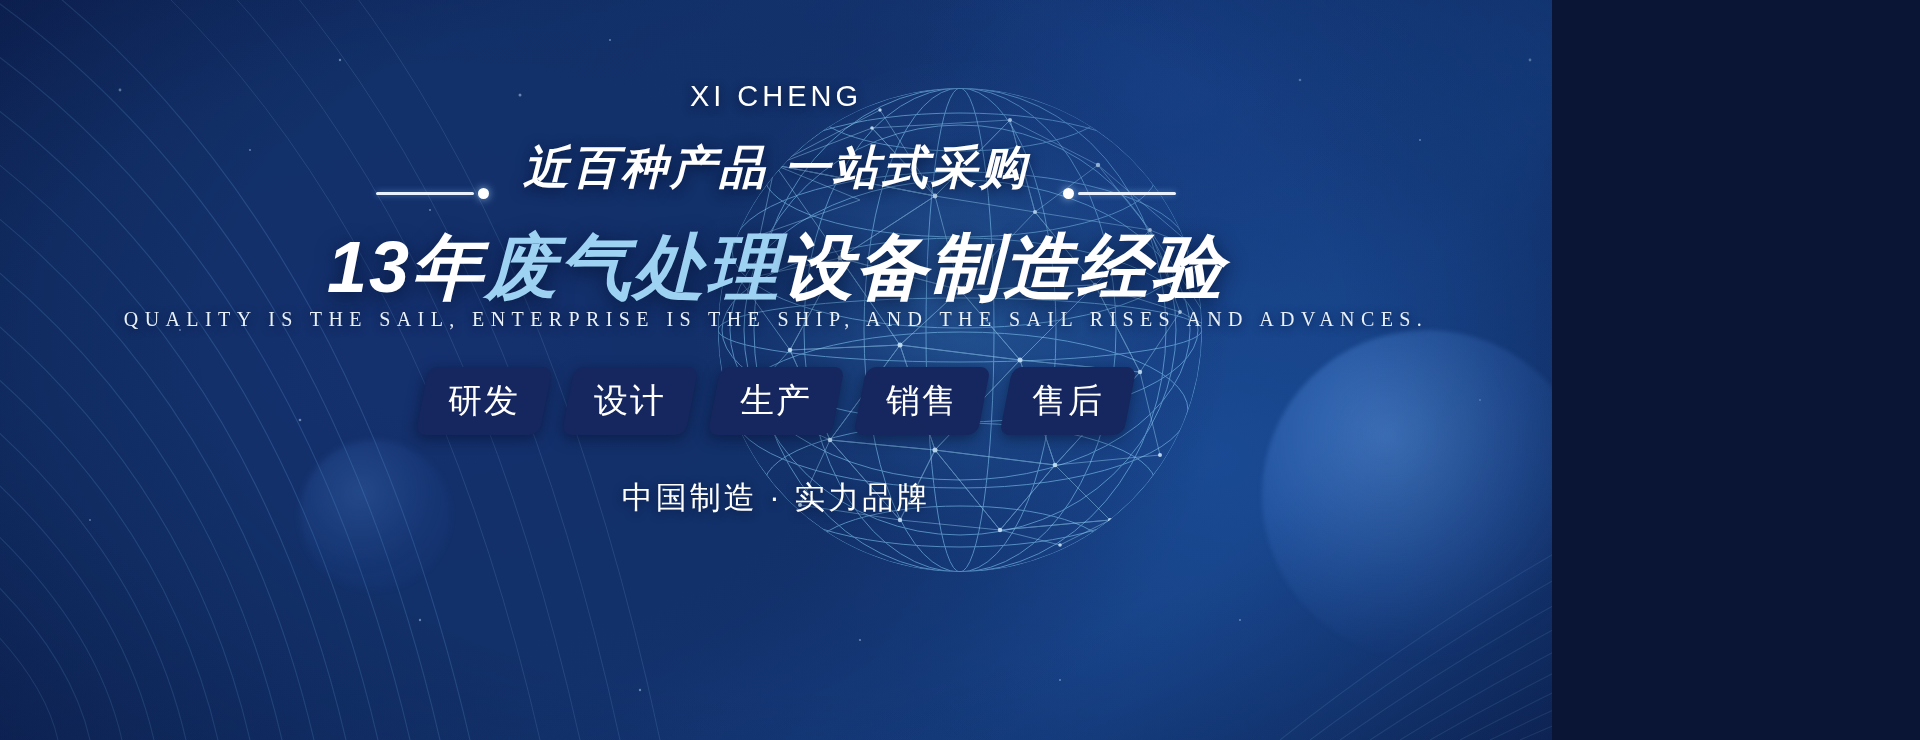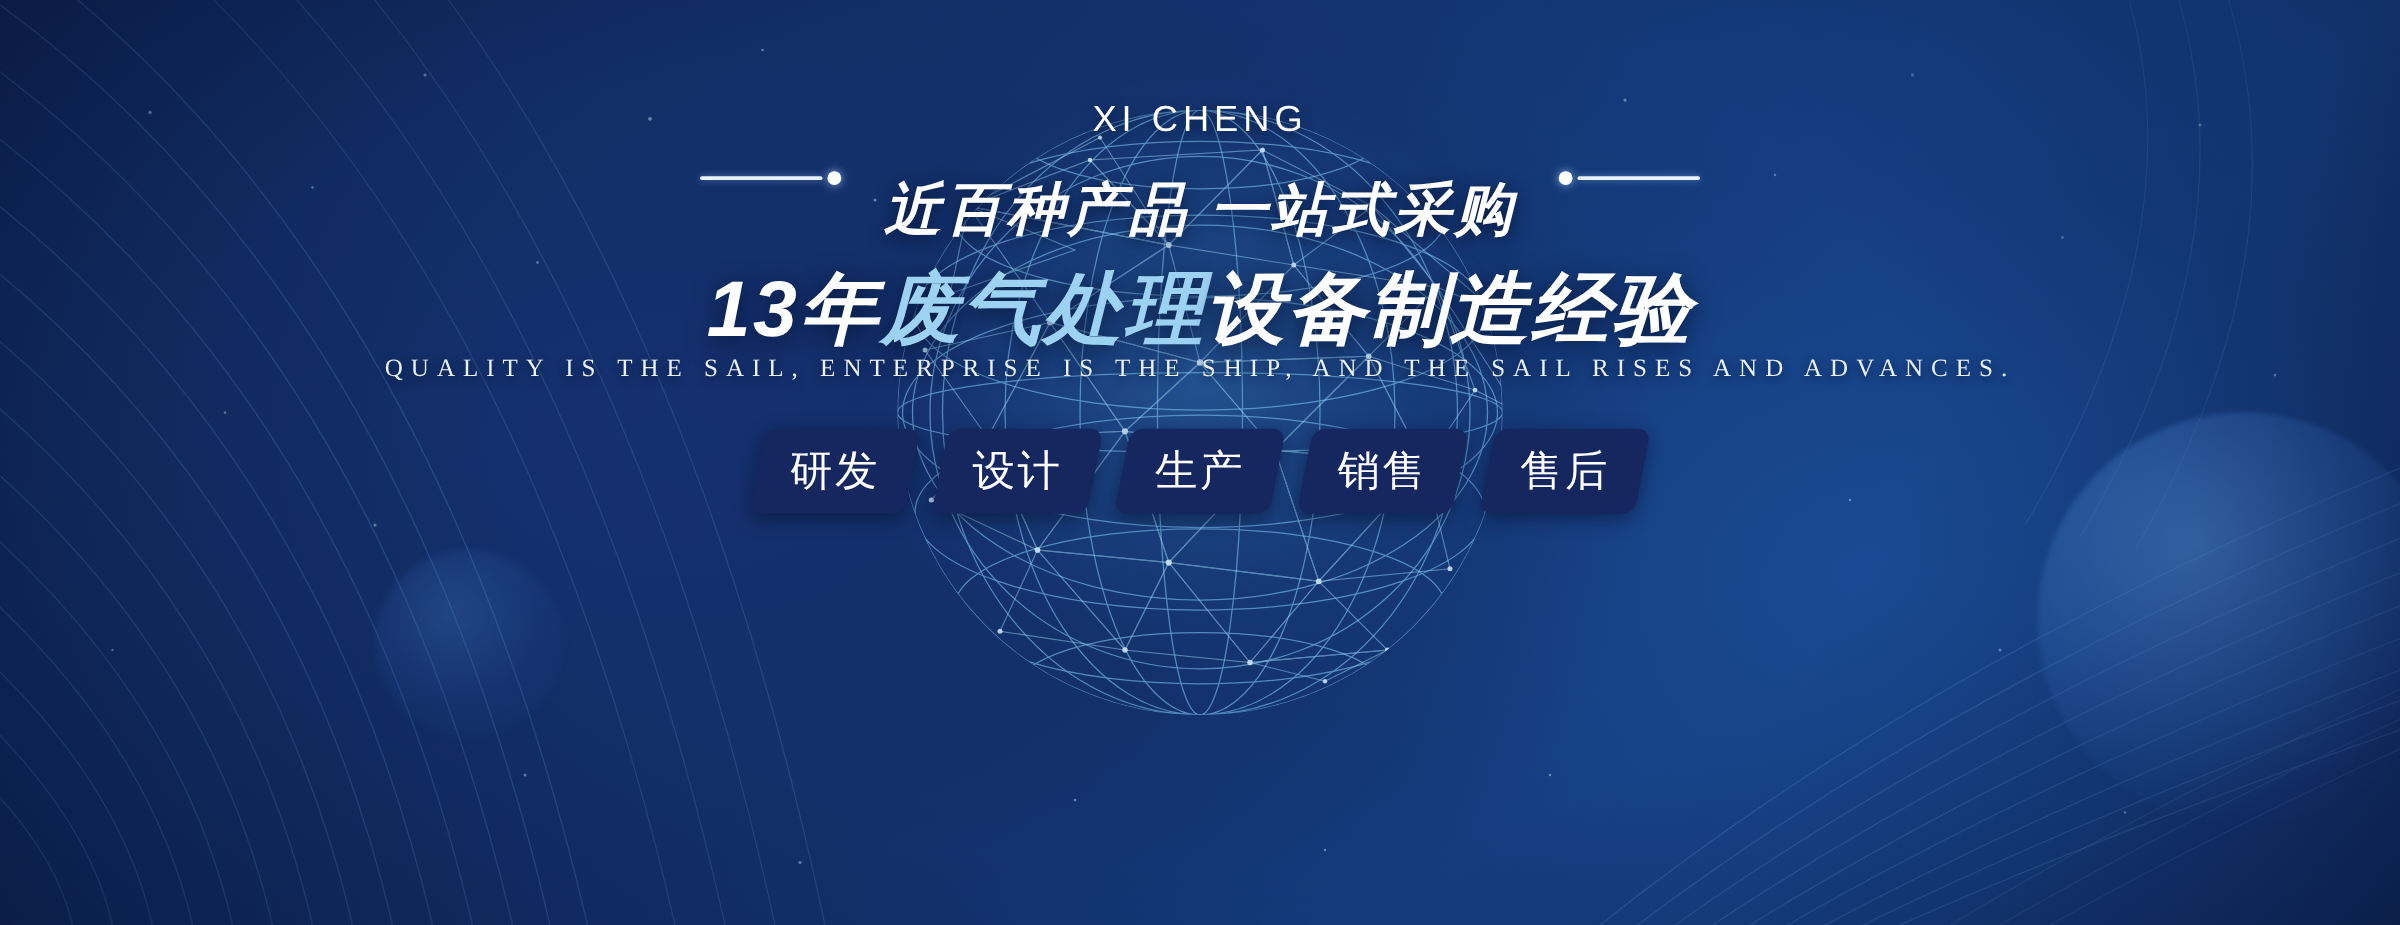--- a/index.html
+++ b/index.html
@@ -2,21 +2,21 @@
 <html><head>
 <meta charset="utf-8">
 <style>
   html, body {
     margin: 0;
     padding: 0;
     background: #0a1535;
   }
   #banner {
     position: relative;
-    width: 1920px;
+    width: 1552px;
     height: 740px;
     overflow: hidden;
     font-family: "Liberation Sans", "DejaVu Sans", sans-serif;
     background:
       radial-gradient(ellipse 1100px 760px at 28% 48%, #15306e 0%, #123069 38%, rgba(12,32,82,0) 72%),
       radial-gradient(ellipse 900px 680px at 78% 62%, #1a4a93 0%, rgba(21,60,125,0.55) 48%, rgba(12,32,82,0) 76%),
       radial-gradient(ellipse 760px 620px at 52% 40%, #16356f 0%, rgba(14,33,84,0) 70%),
       linear-gradient(125deg, #0d1f52 0%, #102a62 28%, #143a7c 58%, #17448c 78%, #0e2255 100%);
   }
 
@@ -68,21 +68,21 @@
     color: #ffffff;
     font-size: 29px;
     letter-spacing: 4px;
     font-weight: 400;
     text-shadow: 0 2px 10px rgba(4,16,48,.75);
   }
 
   .subline-row {
     margin-top: 24px;
     display: flex;
-    align-items: flex-start;
+    align-items: flex-end;
     gap: 34px;
   }
   .deco {
     display: flex;
     align-items: center;
     gap: 0;
   }
   .deco .bar {
     width: 98px; height: 3px;
     background: #eaf2ff;
@@ -102,22 +102,22 @@
     color: #ffffff;
     font-size: 46px;
     font-weight: 700;
     font-style: italic;
     letter-spacing: 3px;
     white-space: nowrap;
     text-shadow: 0 3px 14px rgba(5,18,52,.85);
   }
 
   .headline {
-    margin-top: 14px;
-    font-size: 63px;
+    margin-top: 28px;
+    font-size: 72px;
     font-weight: 700;
     font-style: italic;
     letter-spacing: 2px;
     white-space: nowrap;
     line-height: 1.12;
     text-shadow: 0 4px 20px rgba(4,16,48,.8);
   }
   .headline .w { color: #ffffff; }
   .headline .hl { color: #9ed2f2; }
 
@@ -390,15 +390,16 @@
         <span>生产</span>
       </div>
       <div class="chip">
         <span>销售</span>
       </div>
       <div class="chip">
         <span>售后</span>
       </div>
     </div>
 
+    <div class="footer-line">中国制造 · 实力品牌</div>
 
   </div>
 </div>
 
 </body></html>

